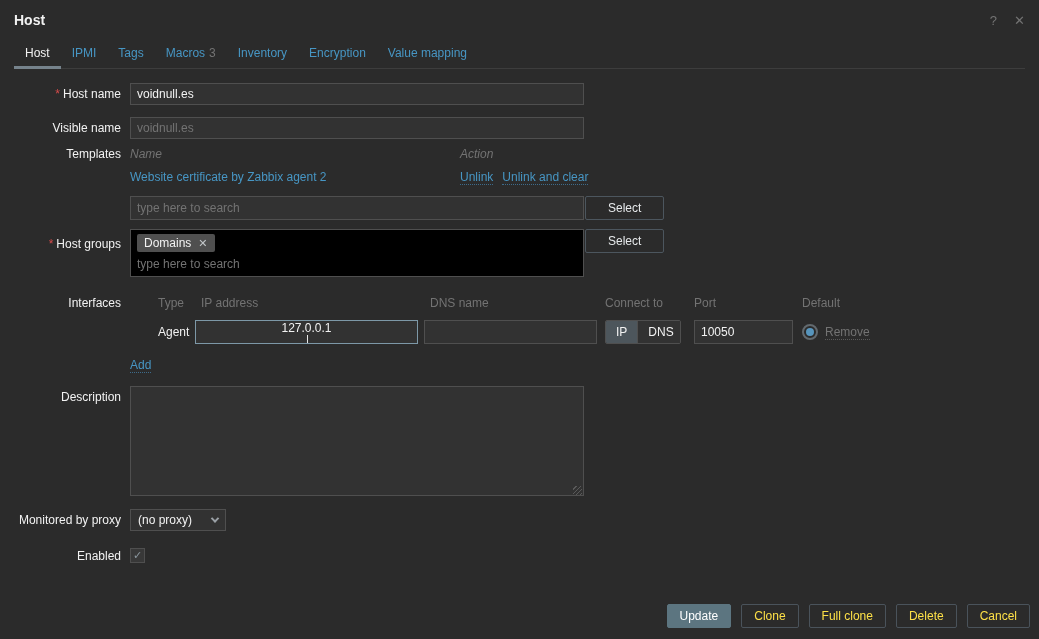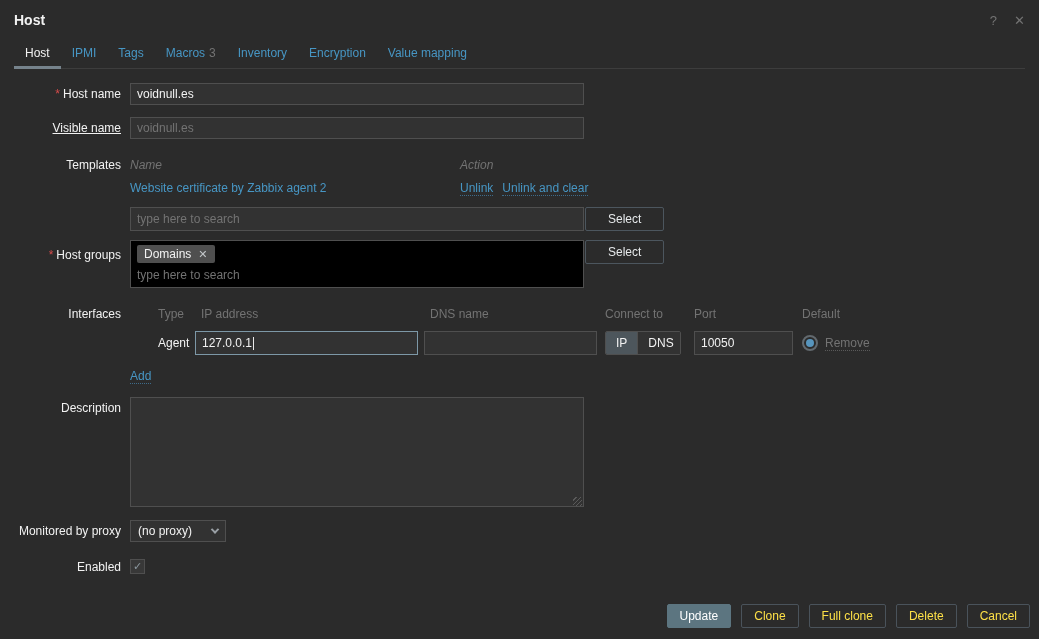--- a/index.html
+++ b/index.html
@@ -88,21 +88,21 @@
   .col-port { width: 99px; margin-right: 9px; }
   .hdr-pad { padding-left: 6px; }
   .if-row { display: flex; align-items: center; margin-bottom: 14px; }
   .if-row .col-type { padding-top: 0; }
   .fake-input {
     height: 24px; background: #323232;
     border: 1px solid #4f4f4f;
     display: flex; align-items: center;
     padding: 0 6px; color: #f2f2f2;
   }
-  .fake-input.focused { border-color: #7d98a7; }
+  .fake-input.focused { border-color: #7d98a7; flex-direction: column; }
   .caret { display: inline-block; width: 1px; height: 13px; background: #e8e8e8; margin-left: 1px; }
   .if-input { width: 100%; height: 24px; }
   .seg-toggle { display: flex; border: 1px solid #4f4f4f; height: 24px; border-radius: 2px; overflow: hidden; }
   .seg { padding: 0 10px; display: flex; align-items: center; color: #f2f2f2; cursor: pointer; background: #323232; }
   .seg.selected { background: #4d565c; }
   .seg + .seg { border-left: 1px solid #4f4f4f; }
   .col-default { display: flex; align-items: center; gap: 7px; }
   .radio {
     width: 16px; height: 16px; border-radius: 50%;
     border: 2px solid #62696e; background: #2b2b2b;
@@ -177,21 +177,21 @@
 
 <div class="form">
 
   <div class="form-row" style="margin-bottom:12px;">
     <div class="form-label"><span class="req">*</span><span>Host name</span></div>
     <div class="form-field">
       <input class="text-input" value="voidnull.es" style="">
     </div>
   </div>
 
-  <div class="form-row" style="margin-bottom:15px;text-decoration:underline;">
+  <div class="form-row" style="margin-bottom:4px;">
     <div class="form-label">Visible name</div>
     <div class="form-field">
       <input class="text-input" placeholder="voidnull.es" style="">
     </div>
   </div>
 
   <div class="form-row" style="margin-bottom:9px;">
     <div class="form-label">Templates</div>
     <div class="form-field">
       <div class="tpl-header">

